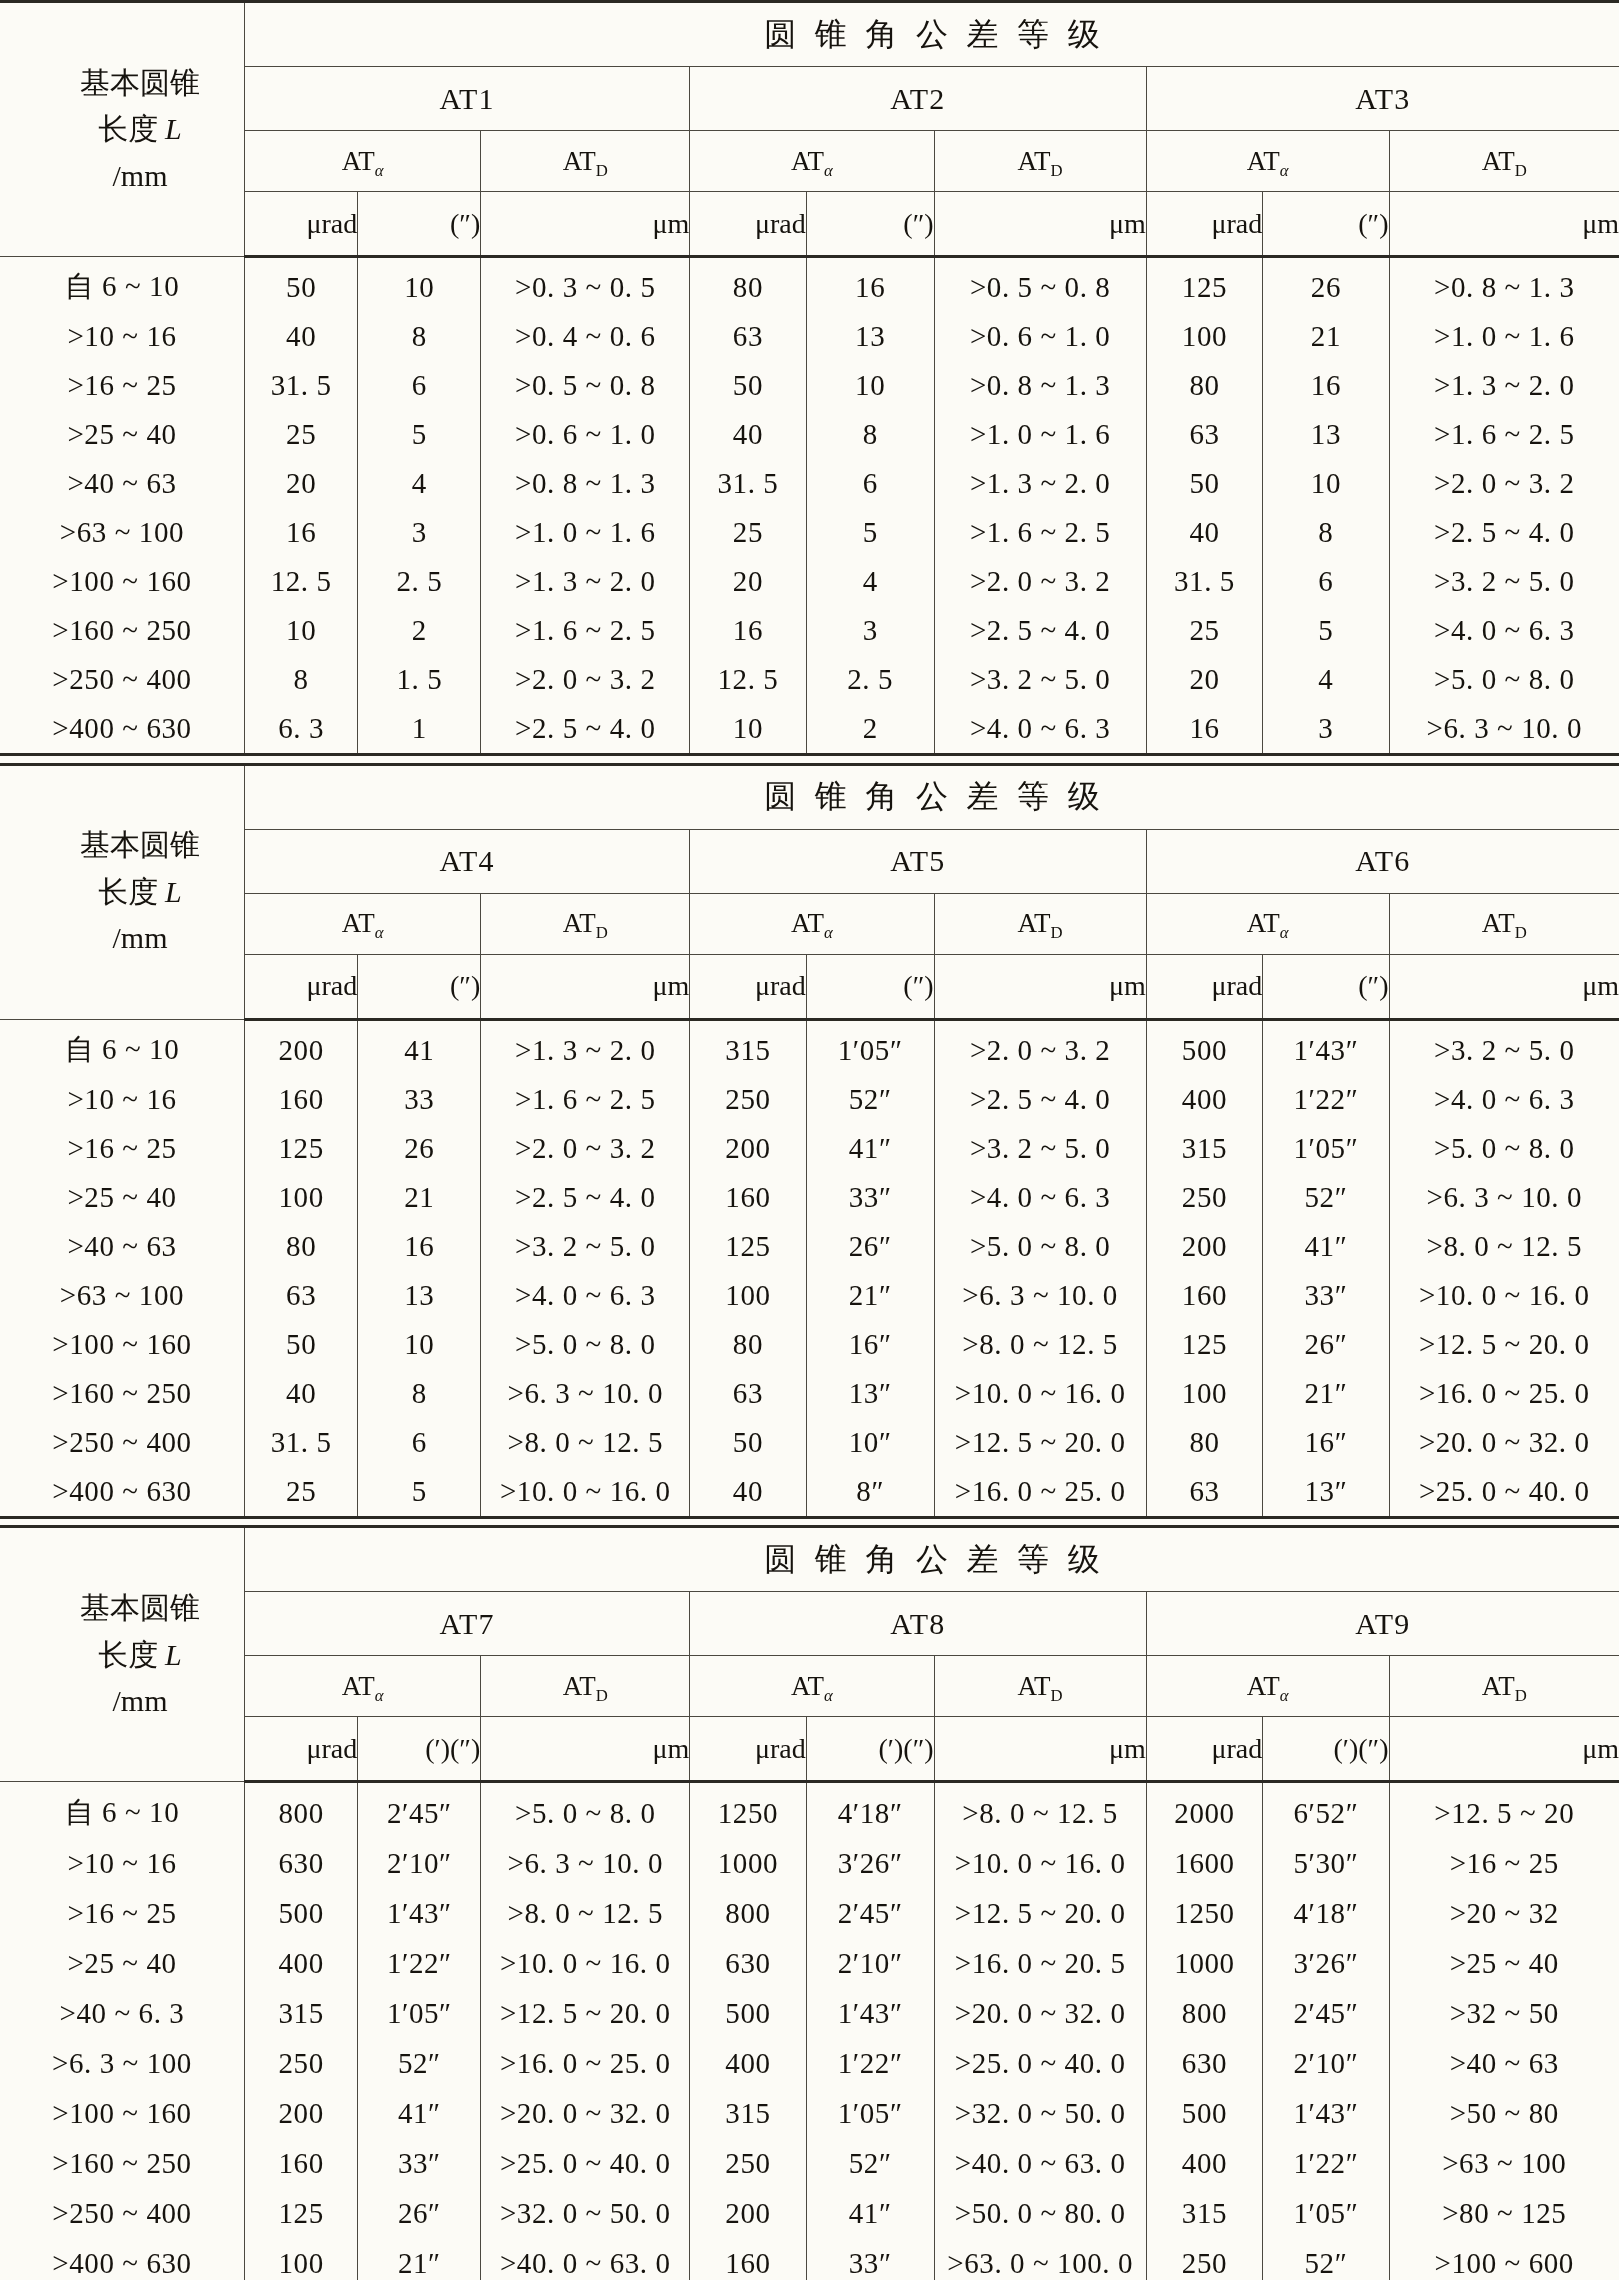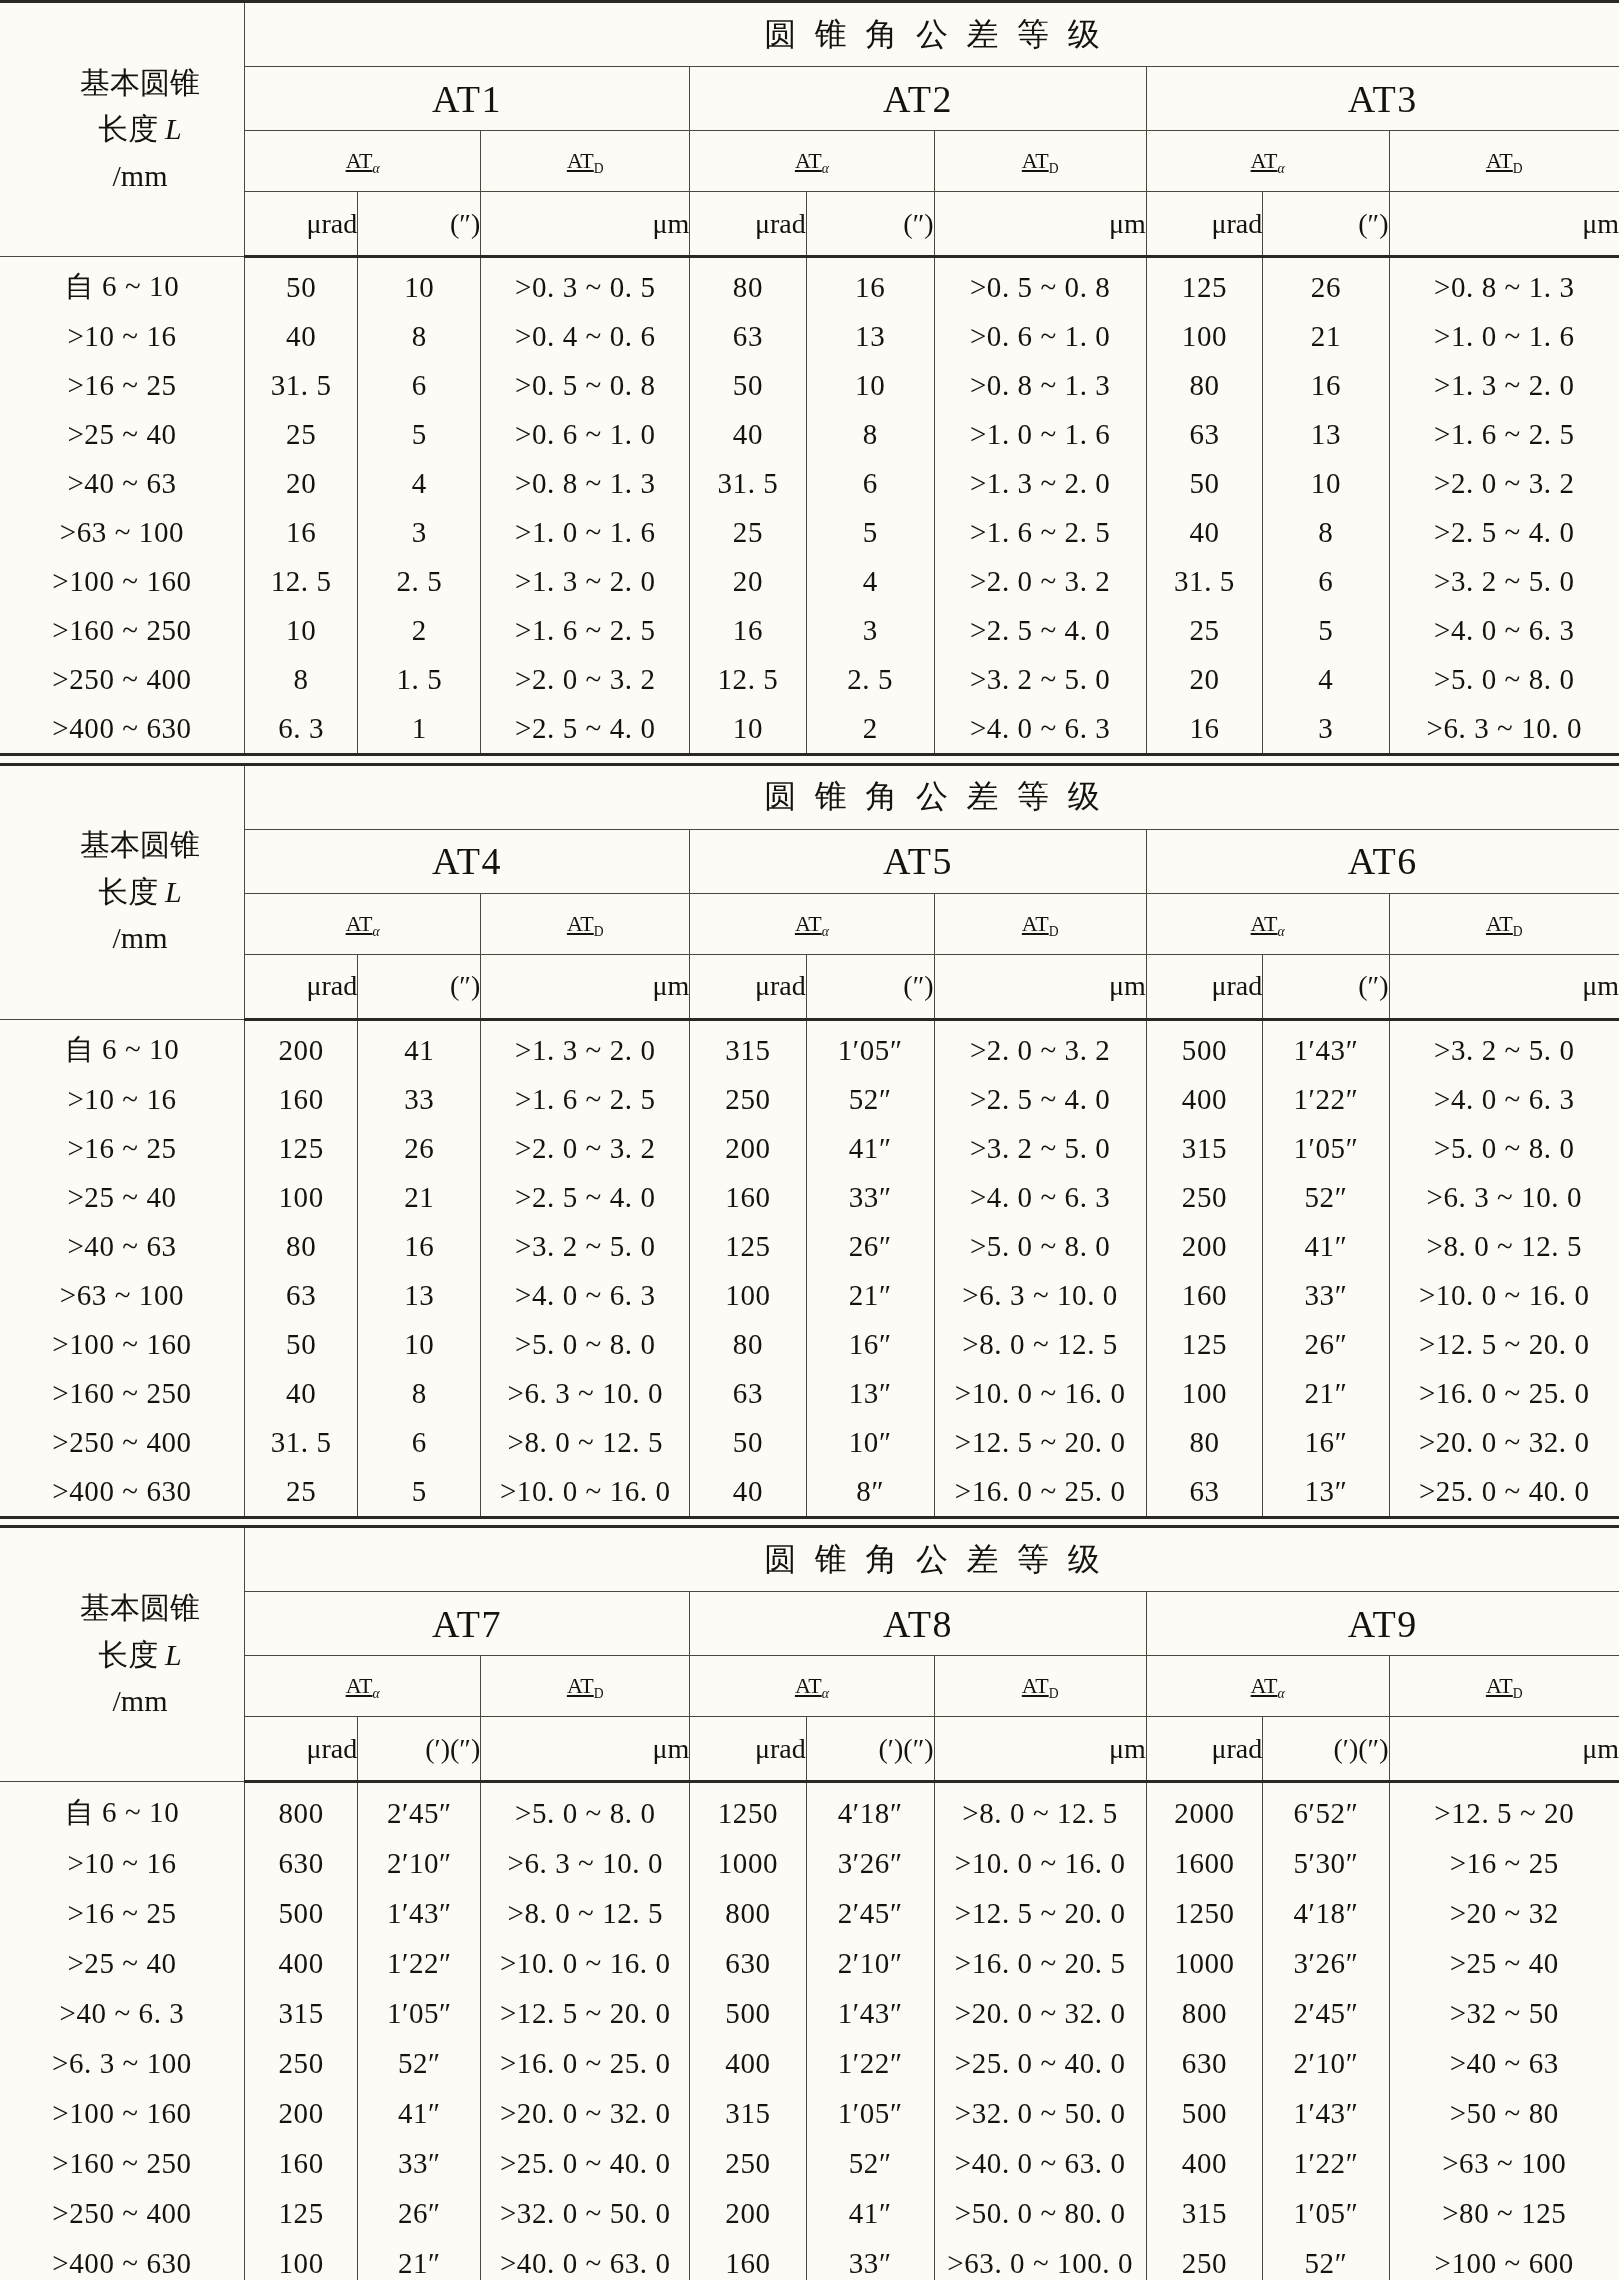--- a/index.html
+++ b/index.html
@@ -31,22 +31,22 @@
     white-space:nowrap;
     border-left:1.8px solid var(--line);
     border-right:1.8px solid var(--line);
     padding:0;
   }
   tr > *:first-child{border-left:none;}
   tr > *:last-child{border-right:none;}
 
   
   tr.r-title th{height:63px;border-bottom:1.8px solid var(--line);margin-left:47px;}
-  tr.r-grade th{height:63px;border-bottom:1.8px solid var(--line);font-size:38px;letter-spacing:.04em;}
-  tr.r-sub th{height:60px;border-bottom:1.8px solid var(--line);font-size:22px;text-decoration:underline;}
+  tr.r-grade th{height:63px;border-bottom:1.8px solid var(--line);font-size:30px;letter-spacing:.04em;}
+  tr.r-sub th{height:60px;border-bottom:1.8px solid var(--line);font-size:27px;}
   tr.r-units th{height:63px;border-bottom:3.6px solid var(--line-heavy);font-size:28px;text-align:right;}
   th.hdr-len{border-bottom:3.6px solid var(--line-heavy);}
 
   th.title-cell{
     font-size:32px;
     letter-spacing:.58em;
     padding-left:.58em;
   }
   .rh{line-height:1.55;font-size:30px;padding-left:36px;}
   .rh .var{font-style:italic;margin-left:.22em;}

